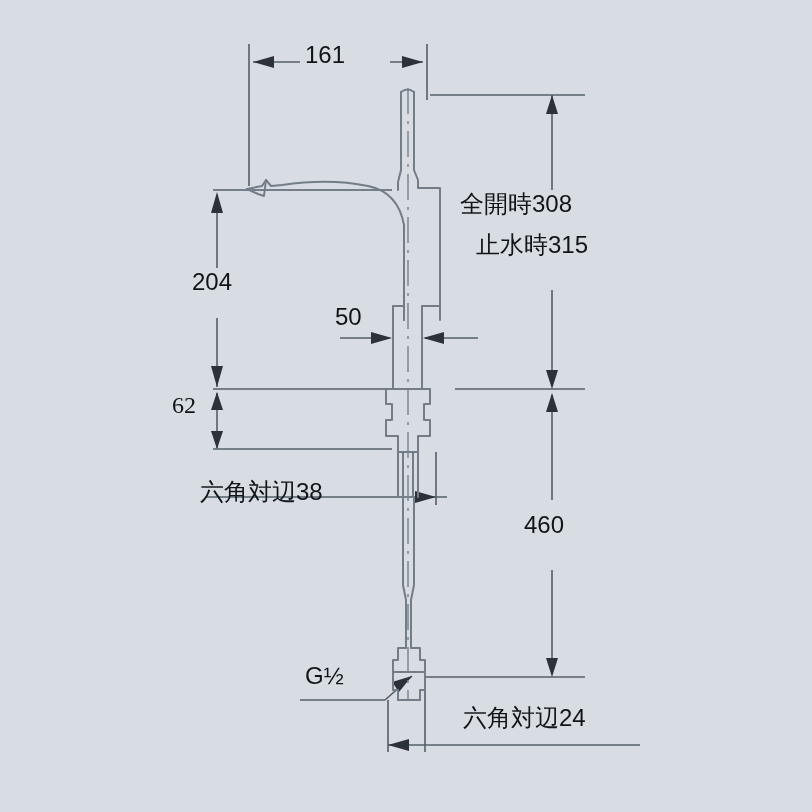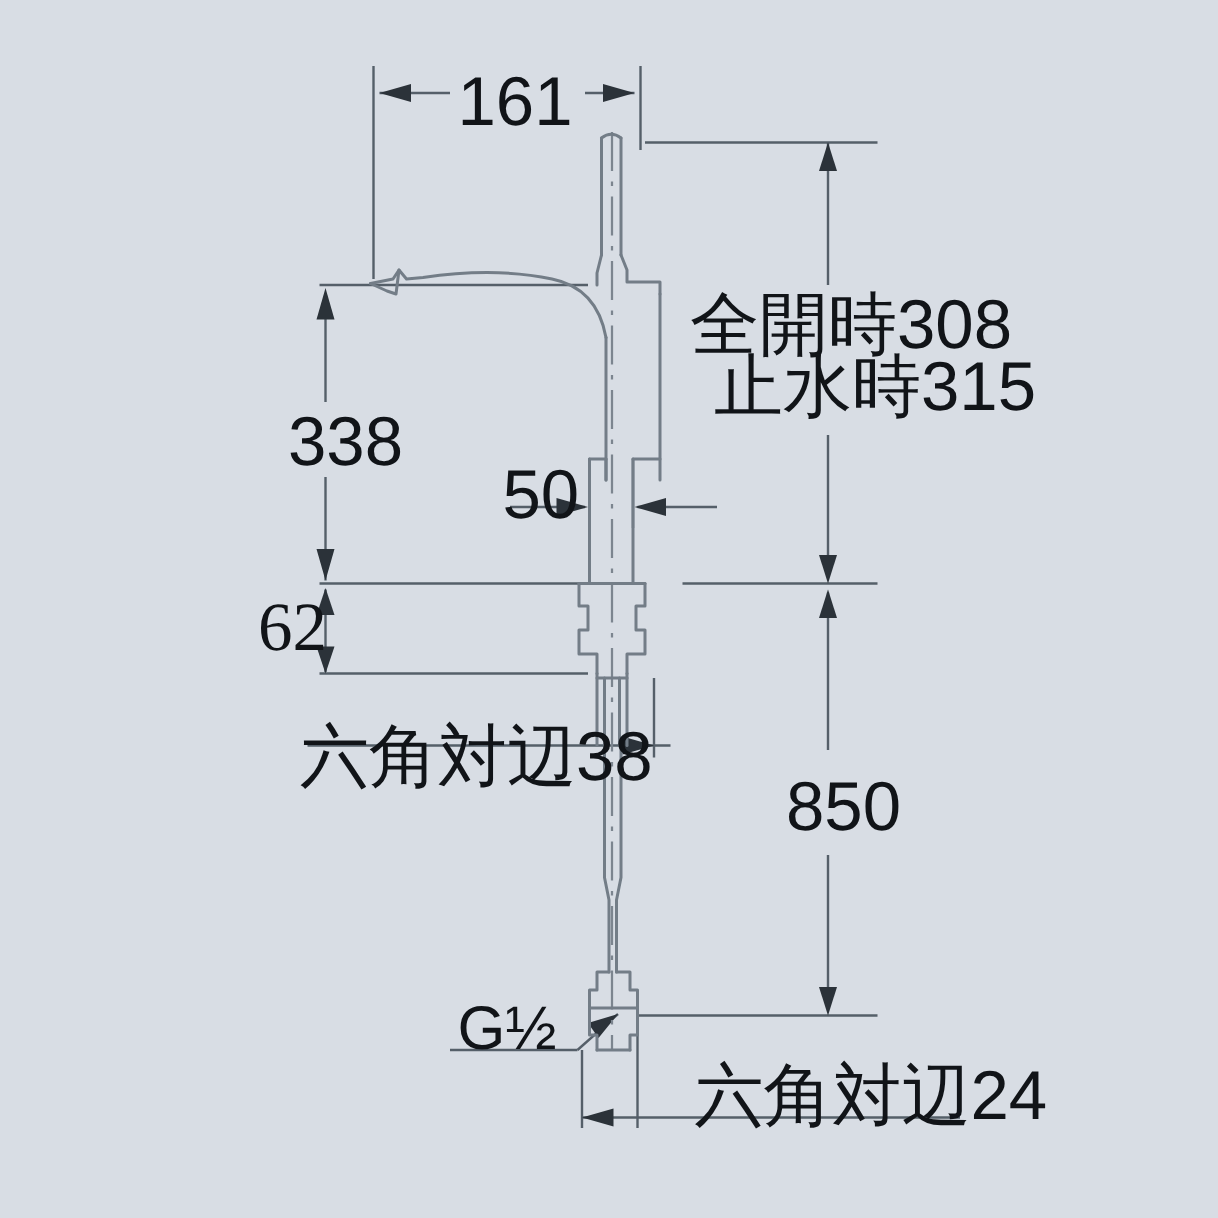--- a/index.html
+++ b/index.html
@@ -19,27 +19,27 @@
     position: absolute;
     left: 0;
     top: 0;
     width: 812px;
     height: 812px;
   }
   .dim-text {
     position: absolute;
     color: #111418;
     font-family: "Liberation Sans", "DejaVu Sans", sans-serif;
-    font-size: 46px;
+    font-size: 24px;
     line-height: 1.14;
     letter-spacing: 0px;
     white-space: pre;
     user-select: none;
   }
-  .frac { font-size: 41px; }
+  .frac { font-size: 24px; }
 </style>
 </head>
 <body>
 
 <div id="canvas">
 
   <svg id="drawing-svg" viewBox="0 0 812 812">
 
     <g stroke="#555f69" stroke-width="1.6" fill="none">
 
@@ -150,31 +150,31 @@
 
       <path d="M 406,648 L 398,648 L 398,660 L 393,660 L 393,690 L 398,690 L 398,700"></path>
       <path d="M 411,648 L 420,648 L 420,660 L 425,660 L 425,690 L 420,690 L 420,700"></path>
       <path d="M 398,700 L 420,700"></path>
       <path d="M 393,672 L 425,672"></path>
     </g>
   </svg>
 
   <div class="dim-text" style="left:305px; top:41px;">161</div>
 
-  <div class="dim-text" style="left:192px; top:268px;">338</div>
+  <div class="dim-text" style="left:192px; top:268px;">204</div>
 
   <div class="dim-text" style="left:172px; top:392px;font-family:Liberation Serif, serif;">62</div>
 
   <div class="dim-text" style="left:335px; top:303px;">50</div>
 
   <div class="dim-text" style="left:200px; top:456px;margin-top:22px;">六角対辺38</div>
 
   <div class="dim-text" style="left:460px; top:190px;">全開時308</div>
 
   <div class="dim-text" style="left:476px; top:231px;">止水時315</div>
 
-  <div class="dim-text" style="left:524px; top:511px;">850</div>
+  <div class="dim-text" style="left:524px; top:511px;">460</div>
 
   <div class="dim-text frac" style="left:305px; top:662px;">G½</div>
 
   <div class="dim-text" style="left:434px; top:704px;margin-left:29px;">六角対辺24</div>
 
 </div>
 
 </body></html>

